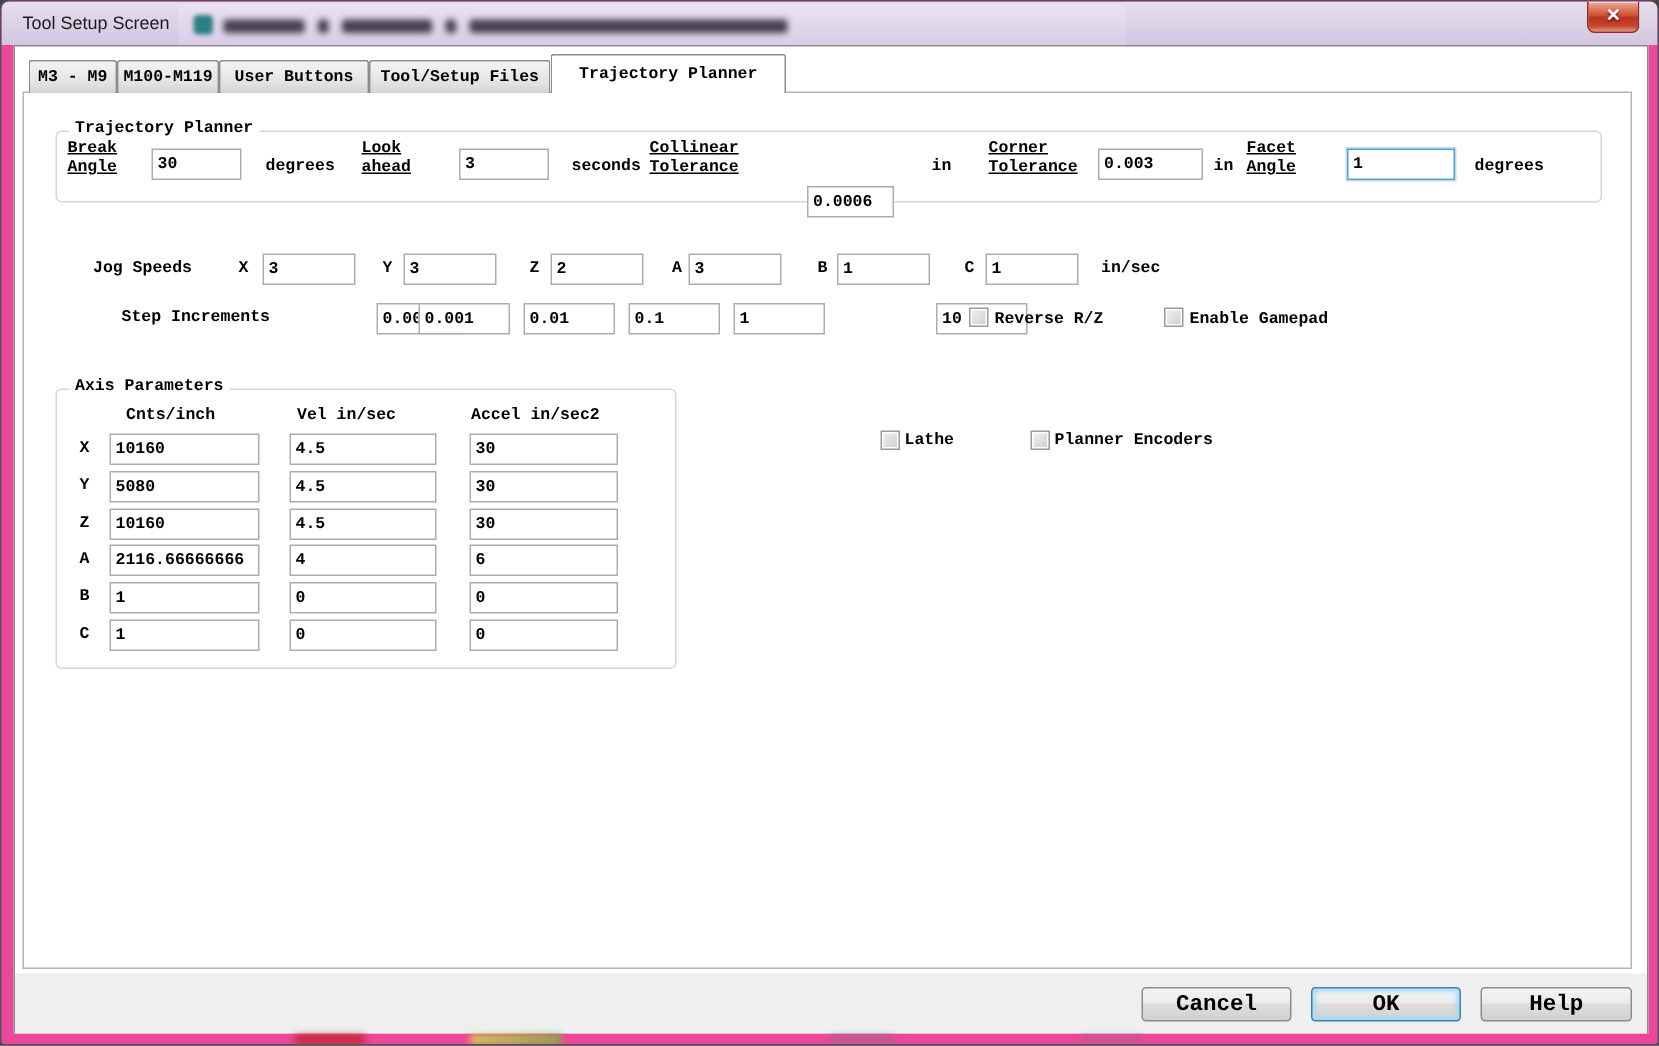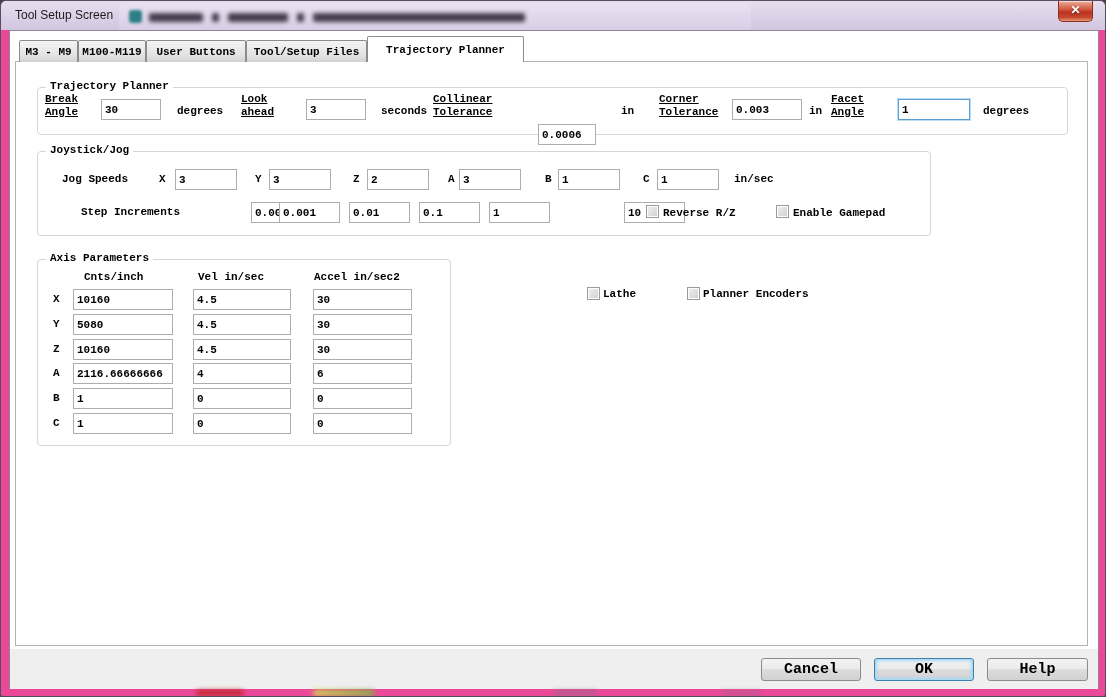--- a/index.html
+++ b/index.html
@@ -108,23 +108,20 @@
   <div class="lbl" style="left:620px;top:104px">in</div>
 
   <div class="lbl2" style="left:658px;top:92px;width:66px"><span>Corner</span><br><span>Tolerance</span></div>
   <input class="ed" style="left: 731px; top: 98px; width: 70px;" readonly="" value="0.003">
   <div class="lbl" style="left:808px;top:104px">in</div>
 
   <div class="lbl2" style="left:830px;top:92px;width:52px"><span>Facet</span><br><span>Angle</span></div>
   <input class="ed focused" style="left: 897px; top: 98px; width: 72px;" readonly="" value="1">
   <div class="lbl" style="left:982px;top:104px">degrees</div>
 
-  <div class="gb" style="left:36px;top:150px;width:894px;height:85px">
-    <div class="gb-label">Joystick/Jog</div>
-  </div>
   <div class="lbl" style="left:61px;top:172px">Jog Speeds</div>
 
   <div class="lbl" style="left:158px;top:172px">X</div>
   <input class="ed" style="left: 174px; top: 168px; width: 62px;" readonly="" value="3">
   <div class="lbl" style="left:254px;top:172px">Y</div>
   <input class="ed" style="left: 268px; top: 168px; width: 62px;" readonly="" value="3">
   <div class="lbl" style="left:352px;top:172px">Z</div>
   <input class="ed" style="left: 366px; top: 168px; width: 62px;" readonly="" value="2">
   <div class="lbl" style="left:447px;top:172px">A</div>
   <input class="ed" style="left: 458px; top: 168px; width: 62px;" readonly="" value="3">

